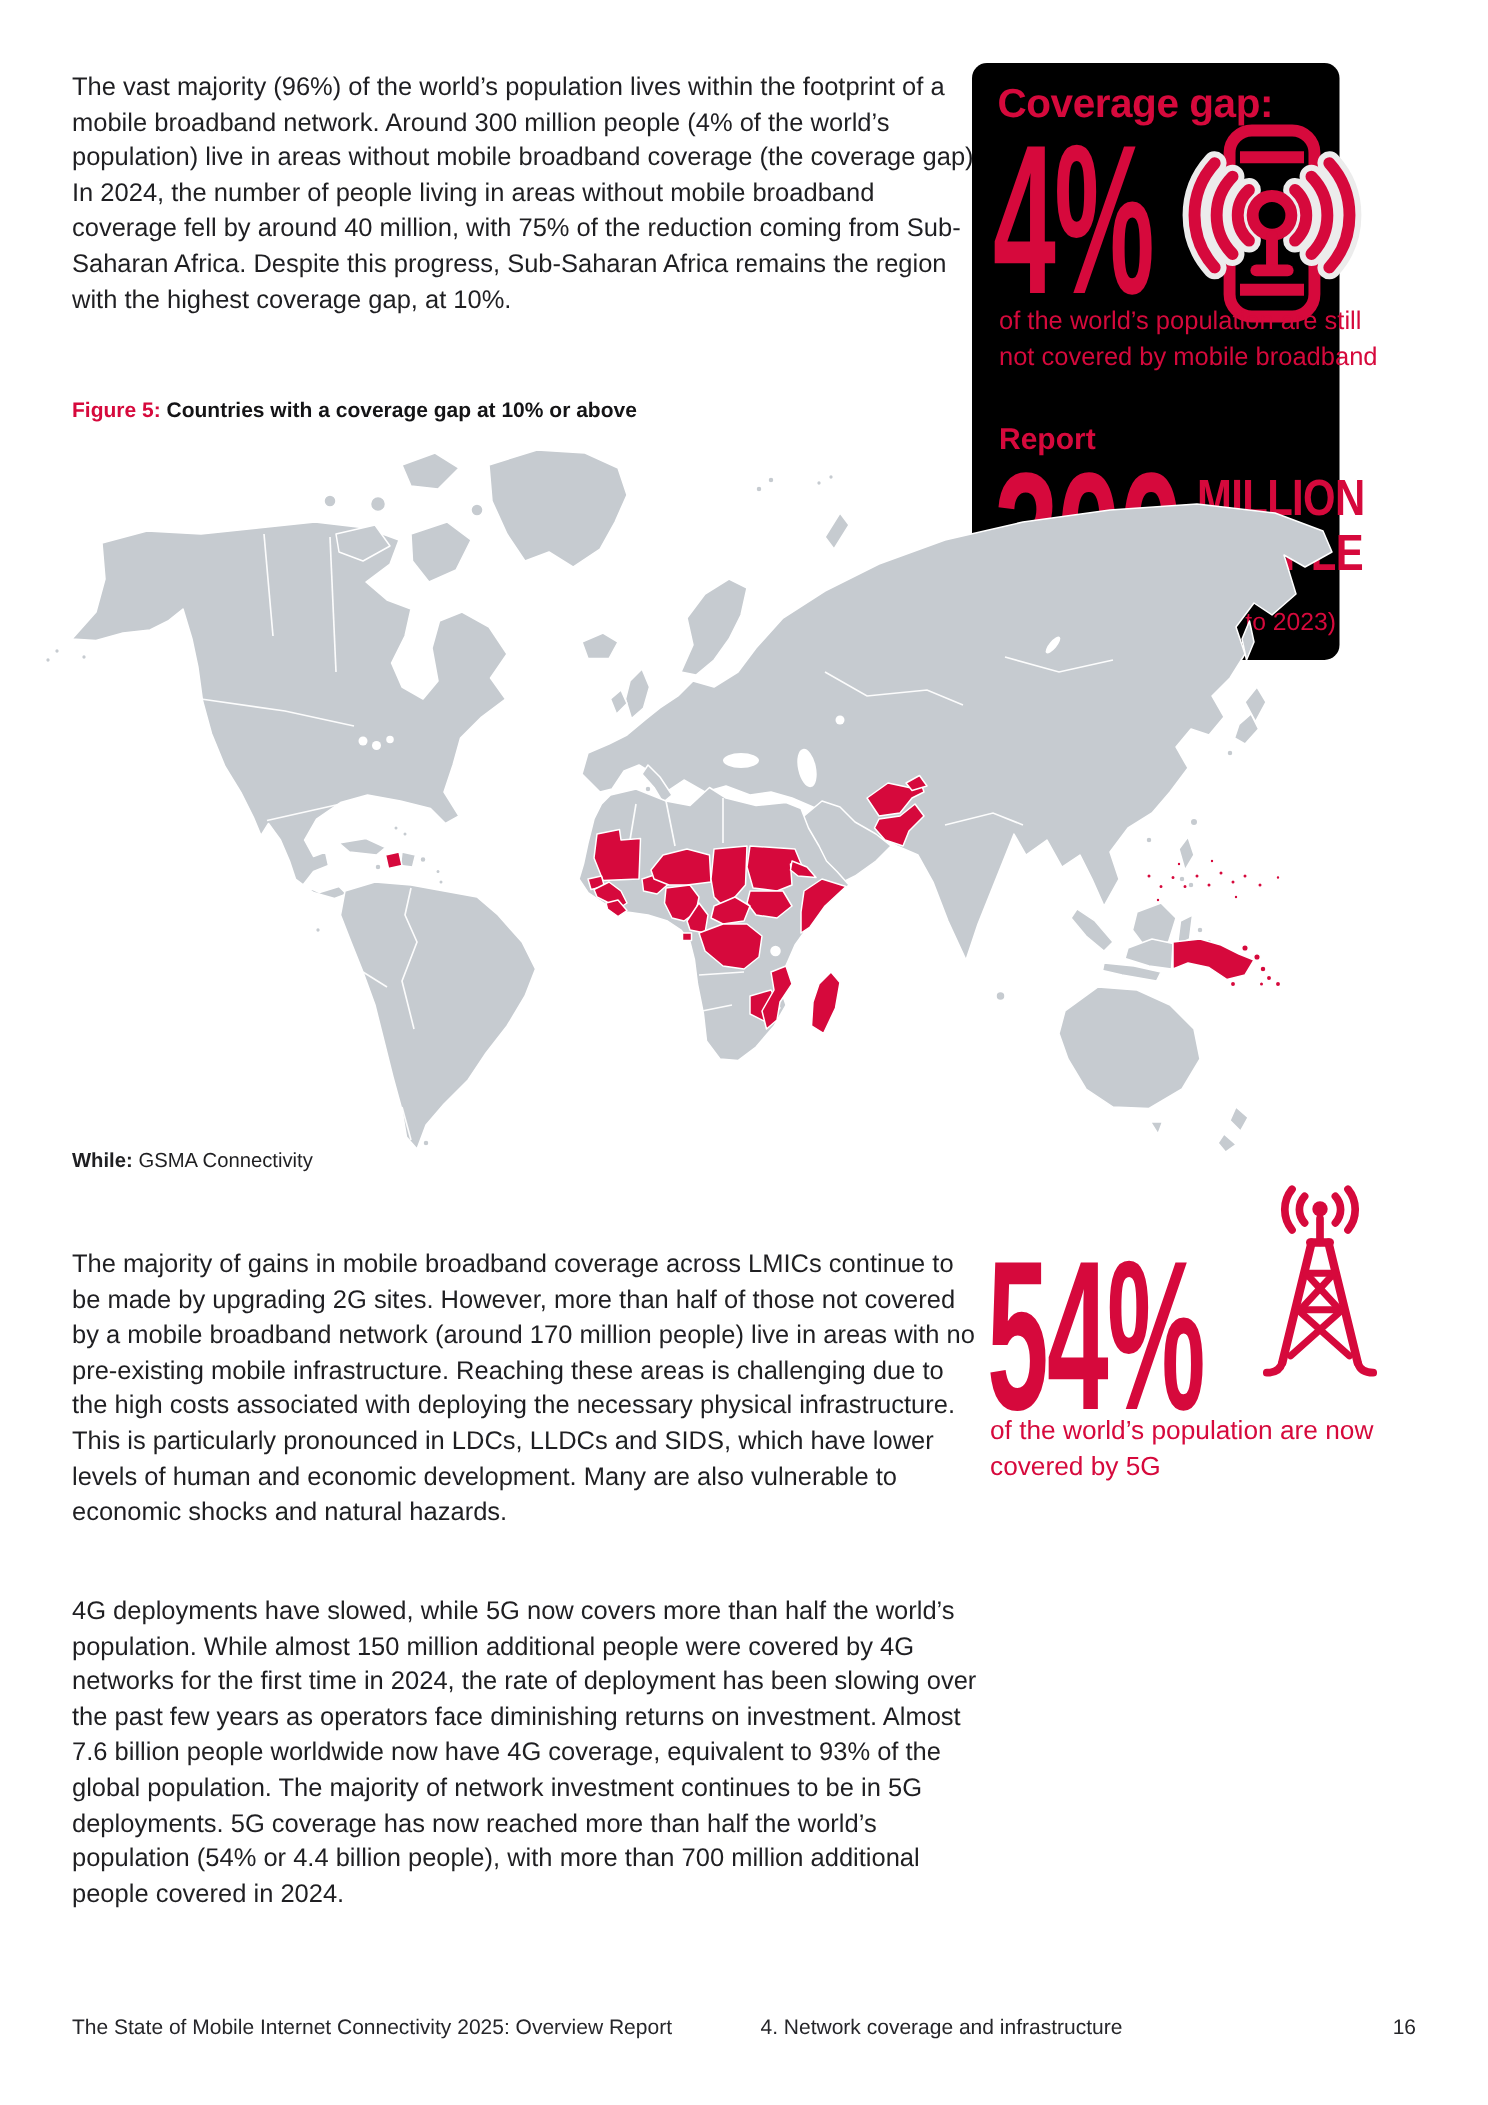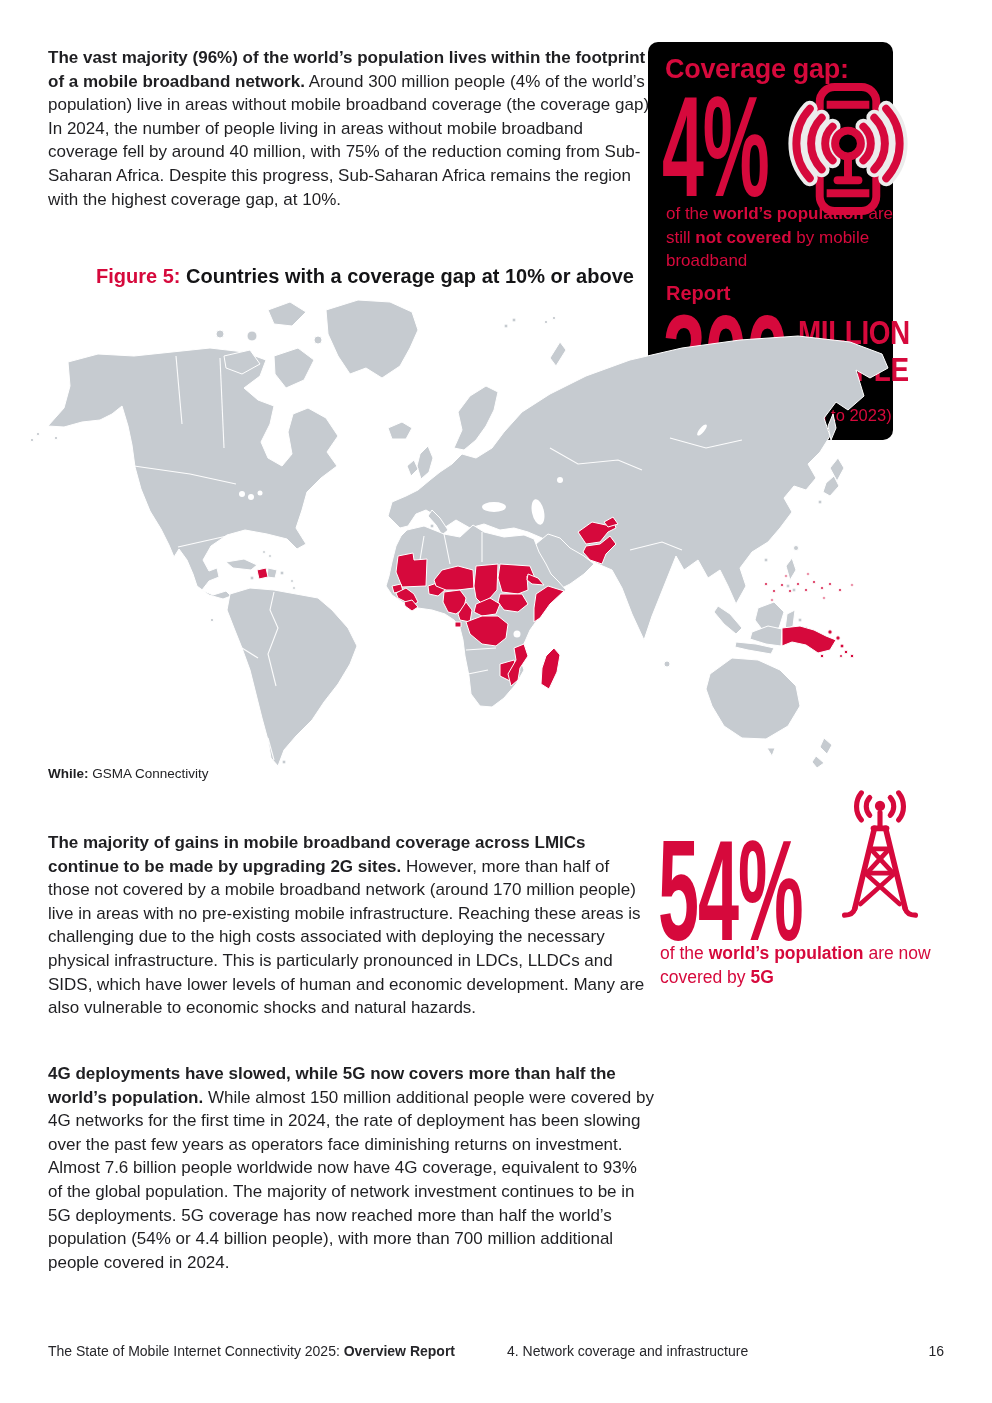--- a/index.html
+++ b/index.html
@@ -1,34 +1,34 @@
 <!DOCTYPE html>
 <html><head>
 <meta charset="utf-8">
 <style>
   html,body{margin:0;padding:0;background:#fff;}
   .page{position:relative;width:992px;height:1403px;background:#fff;overflow:hidden;
         font-family:"Liberation Sans",sans-serif;color:#1d1d1f;}
   .abs{position:absolute;}
   .body-text{font-size:17px;line-height:23.6px;color:#1f1f22;}
-  .fig-caption{font-size:20px;font-weight:700;color:#141416;margin-left:48px;}
+  .fig-caption{font-size:14px;font-weight:700;color:#141416;}
   .fig-label{color:#d6093c;}
   .source-line{font-size:13.5px;color:#1f1f22;}
   .source-line b{font-weight:700;}
   
   .callout{left:648px;top:42px;width:245px;height:398px;background:#000000;border-radius:10px;}
   .callout-heading{left:17px;top:12px;font-size:27px;font-weight:800;color:#d6093c;letter-spacing:-.3px;}
   .bignum{display:inline-block;font-weight:800;color:#d6093c;line-height:.74em;white-space:nowrap;
           transform-origin:left top;letter-spacing:-2px;}
   .stat4{left:14px;top:52px;font-size:142px;transform:scaleX(.53);}
   .phone-icon-wrap{left:134px;top:40px;width:132px;height:134px;}
   .callout-caption{left:18px;top:160px;width:255px;font-size:17px;line-height:23.5px;color:#d6093c;}
   .callout-caption span{font-weight:400;}
   .callout-caption span[data-b]{font-weight:700;}
-  .rich b, .rich span[data-b]{font-weight:700;}
+  .rich b, .rich span[data-b]{font-weight:400;}
   .around{left:18px;top:240px;font-size:20px;font-weight:800;color:#d6093c;}
   .stat300{left:15px;top:272px;font-size:124px;transform:scaleX(.62);}
   .unit{left:150px;top:272px;font-size:34px;font-weight:800;color:#d6093c;line-height:37px;
         transform:scaleX(.82);transform-origin:left top;letter-spacing:-.5px;white-space:nowrap;}
   .note{left:18px;top:364px;font-size:16.5px;color:#d6093c;}
   
   .stat54{left:658px;top:838px;font-size:142px;transform:scaleX(.52);}
   .tower-icon-wrap{left:838px;top:786px;width:84px;height:150px;}
   .caption5g{left:660px;top:941px;width:272px;font-size:17.5px;line-height:24px;color:#d6093c;}
   

